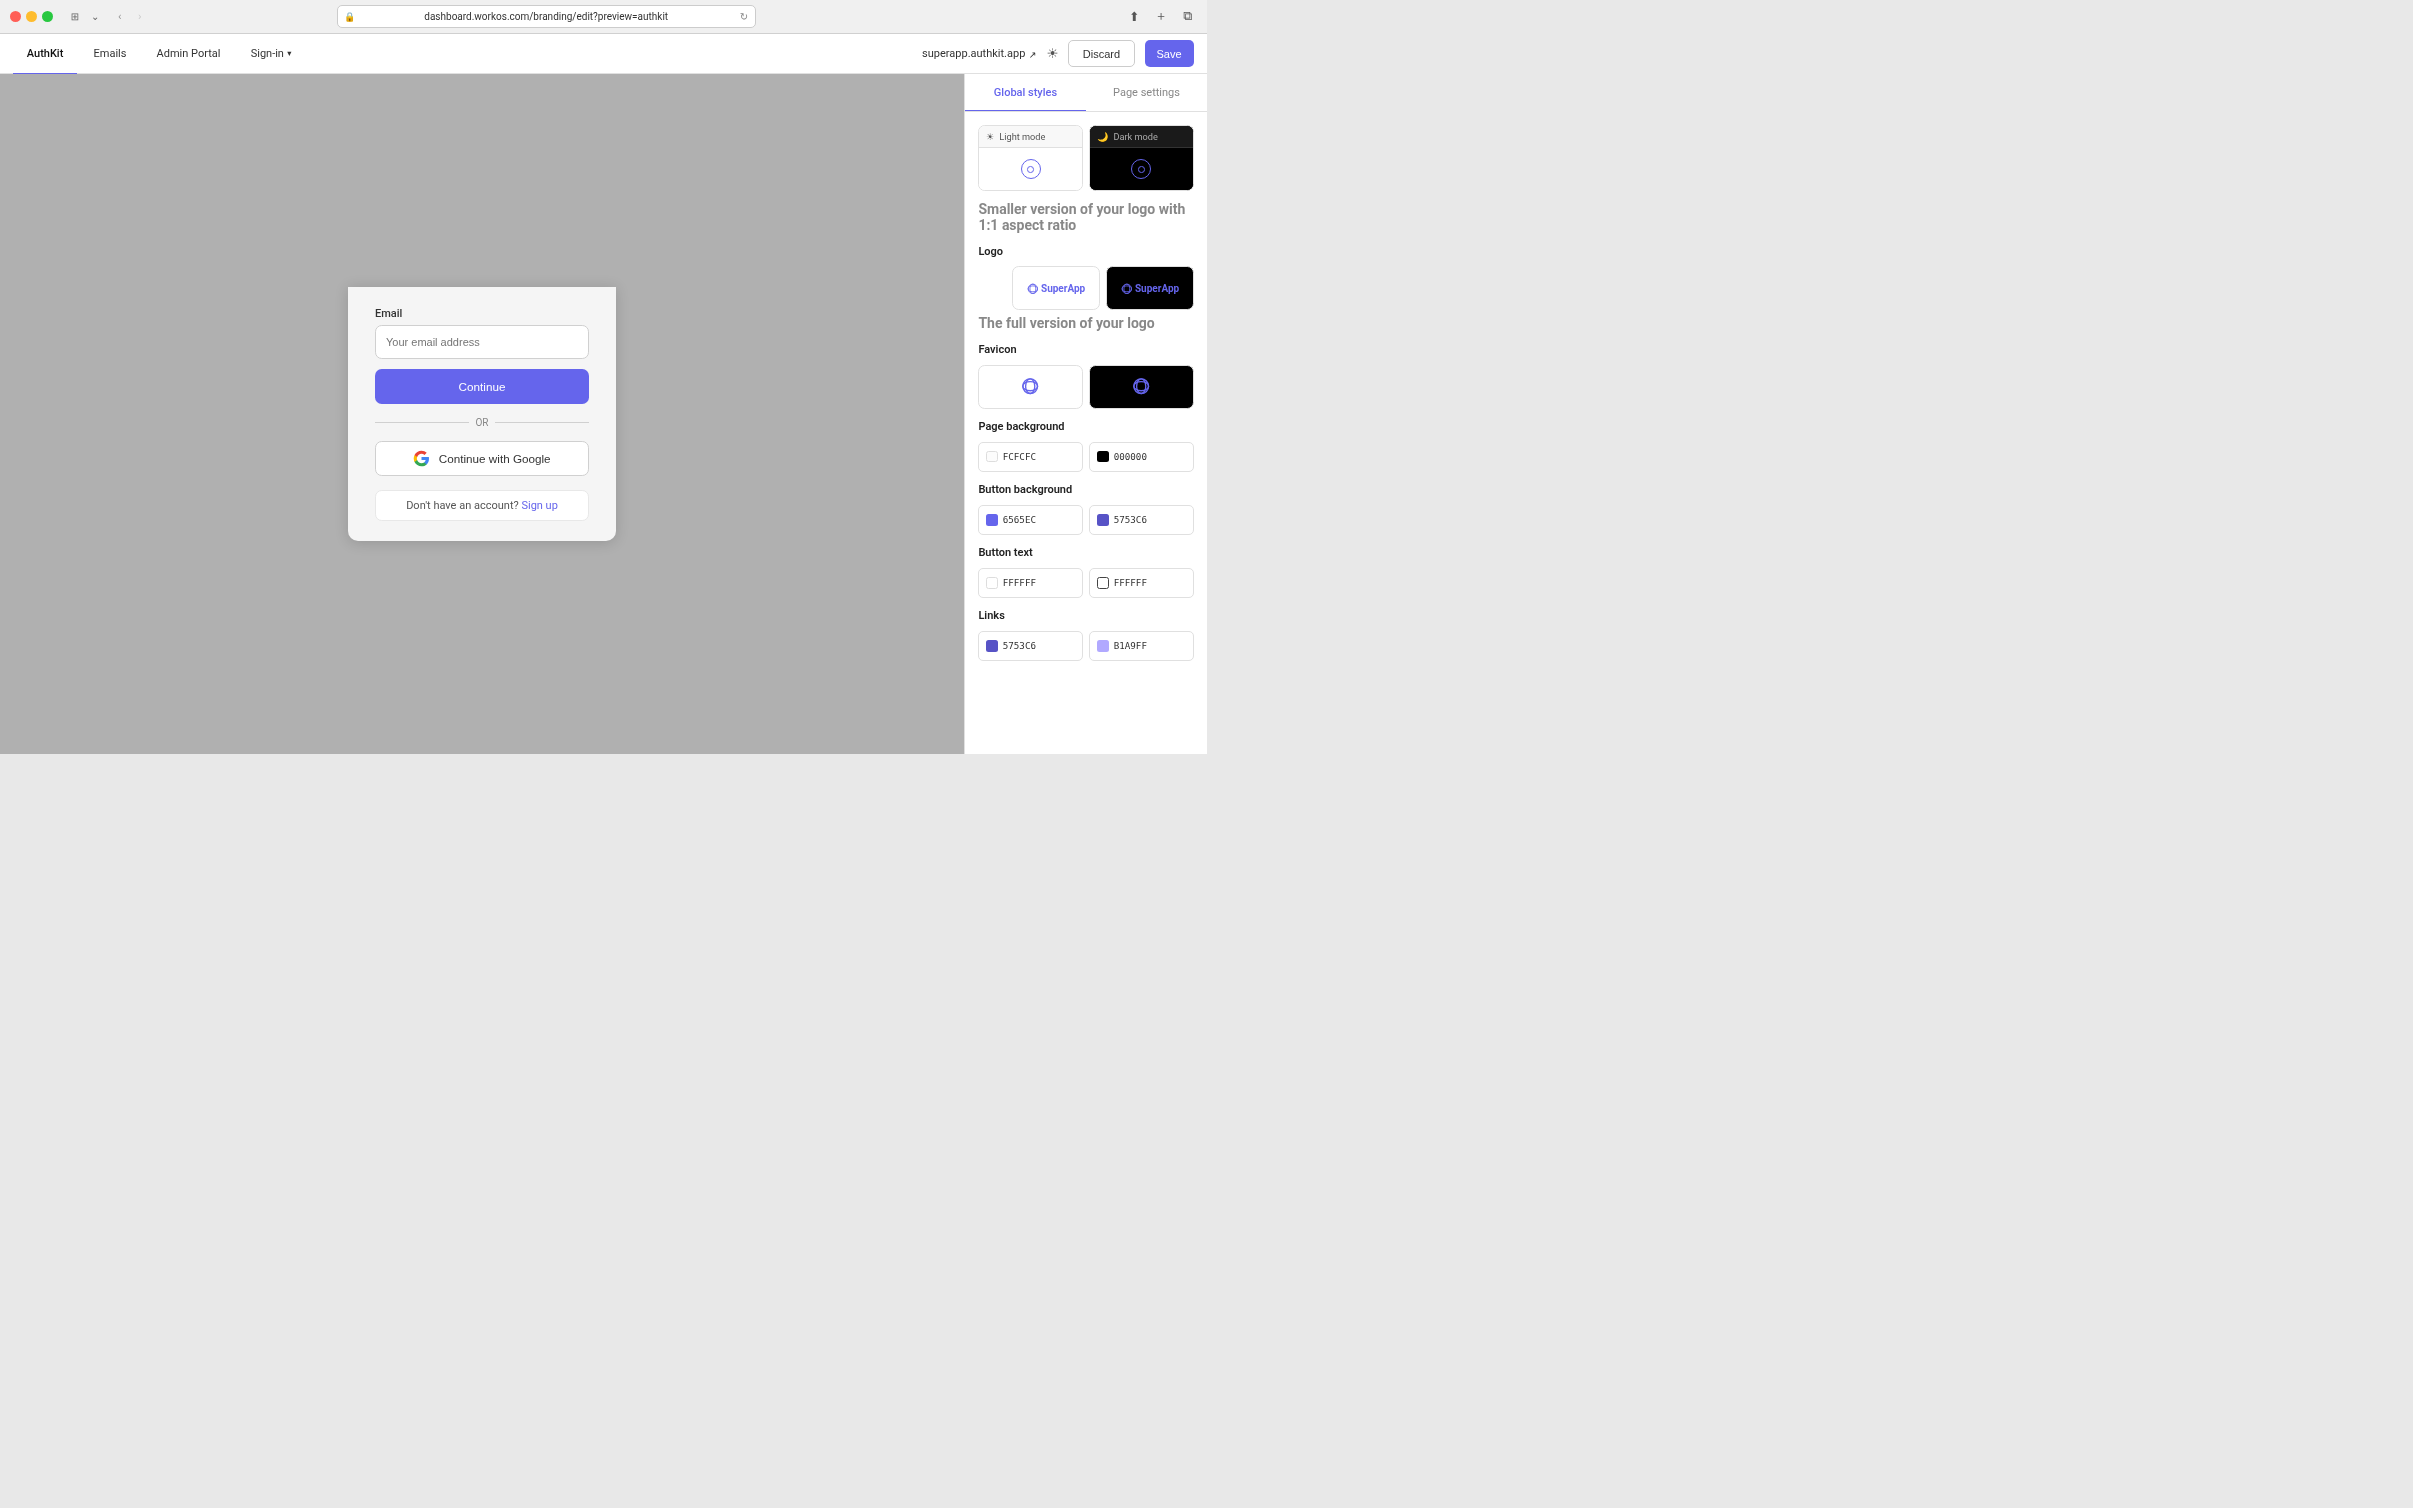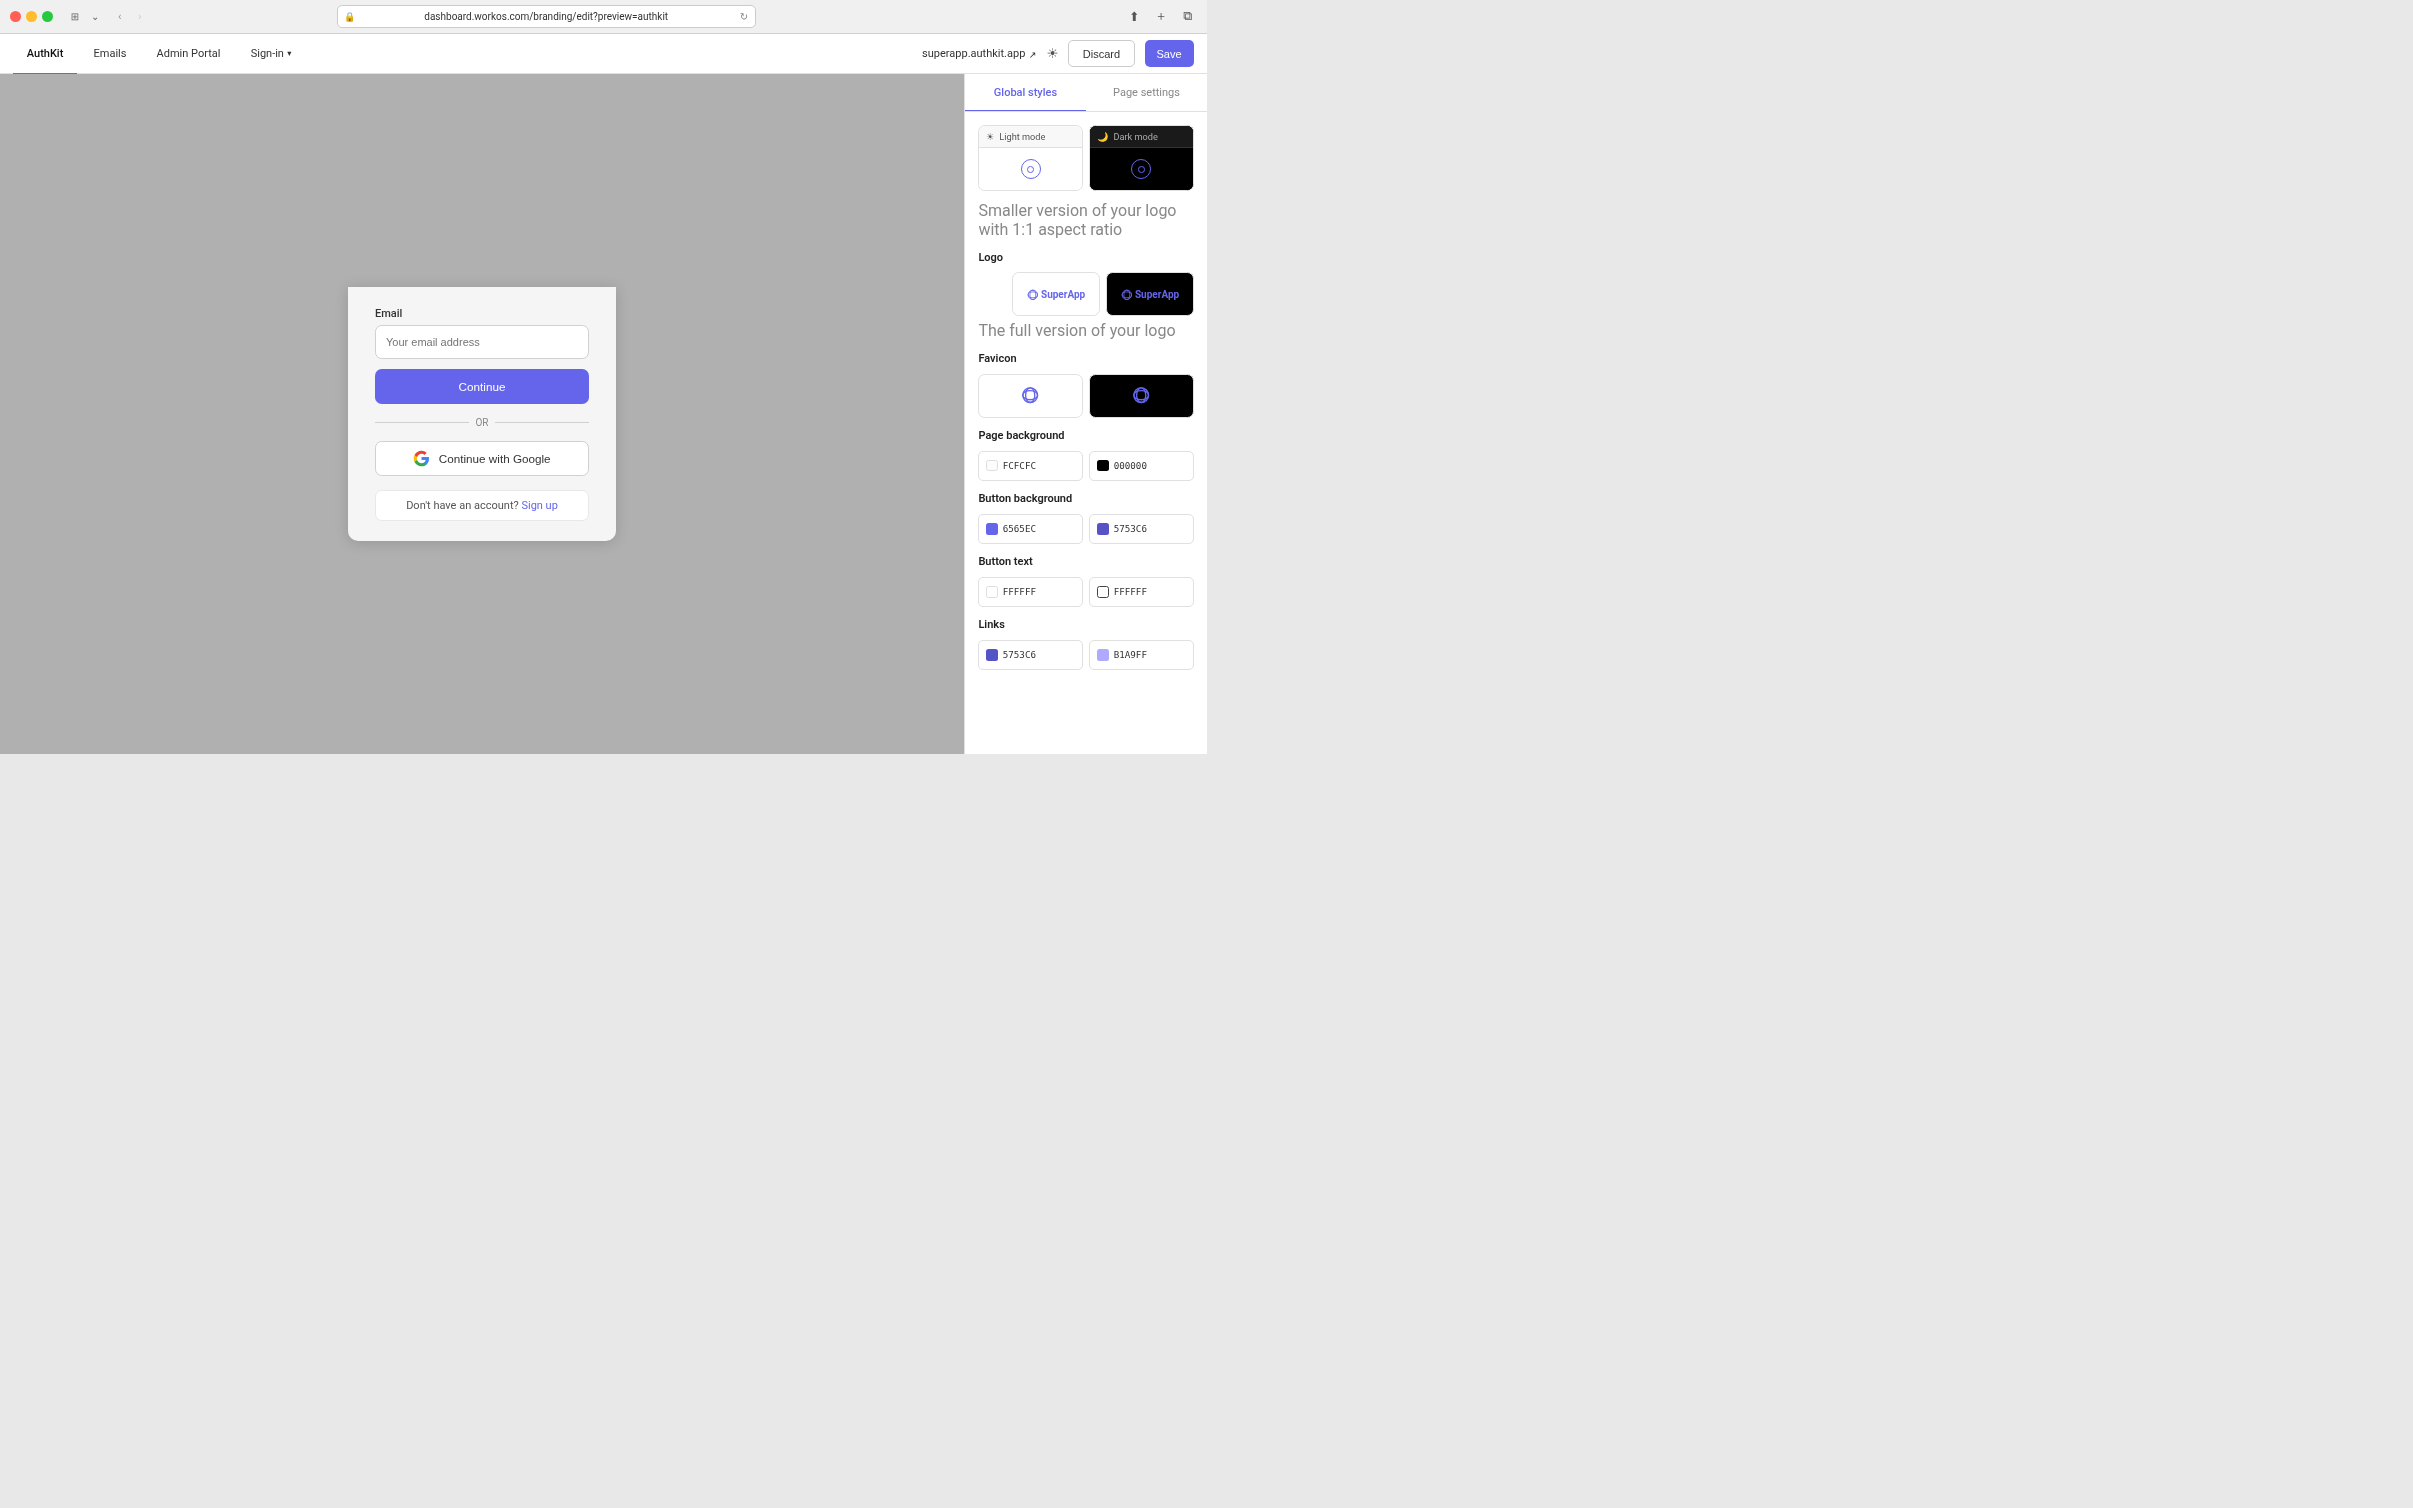--- a/index.html
+++ b/index.html
@@ -400,23 +400,24 @@
       justify-content: center;
     }
     .mode-circle-inner {
       width: 6.7px;
       height: 6.7px;
       border-radius: 50%;
       border: 1.3px solid #6565EC;
     }
 
     .panel-section-label {
-      font-size: 16px;
+      font-size: 14px;
       color: #888;
       margin-bottom: 6.7px;
+      font-weight: bold;
     }
 
     .panel-section-title {
       font-size: 11px;
       font-weight: 600;
       color: #222;
       margin-bottom: 8.4px;
       margin-top: 11.7px;
     }
 

